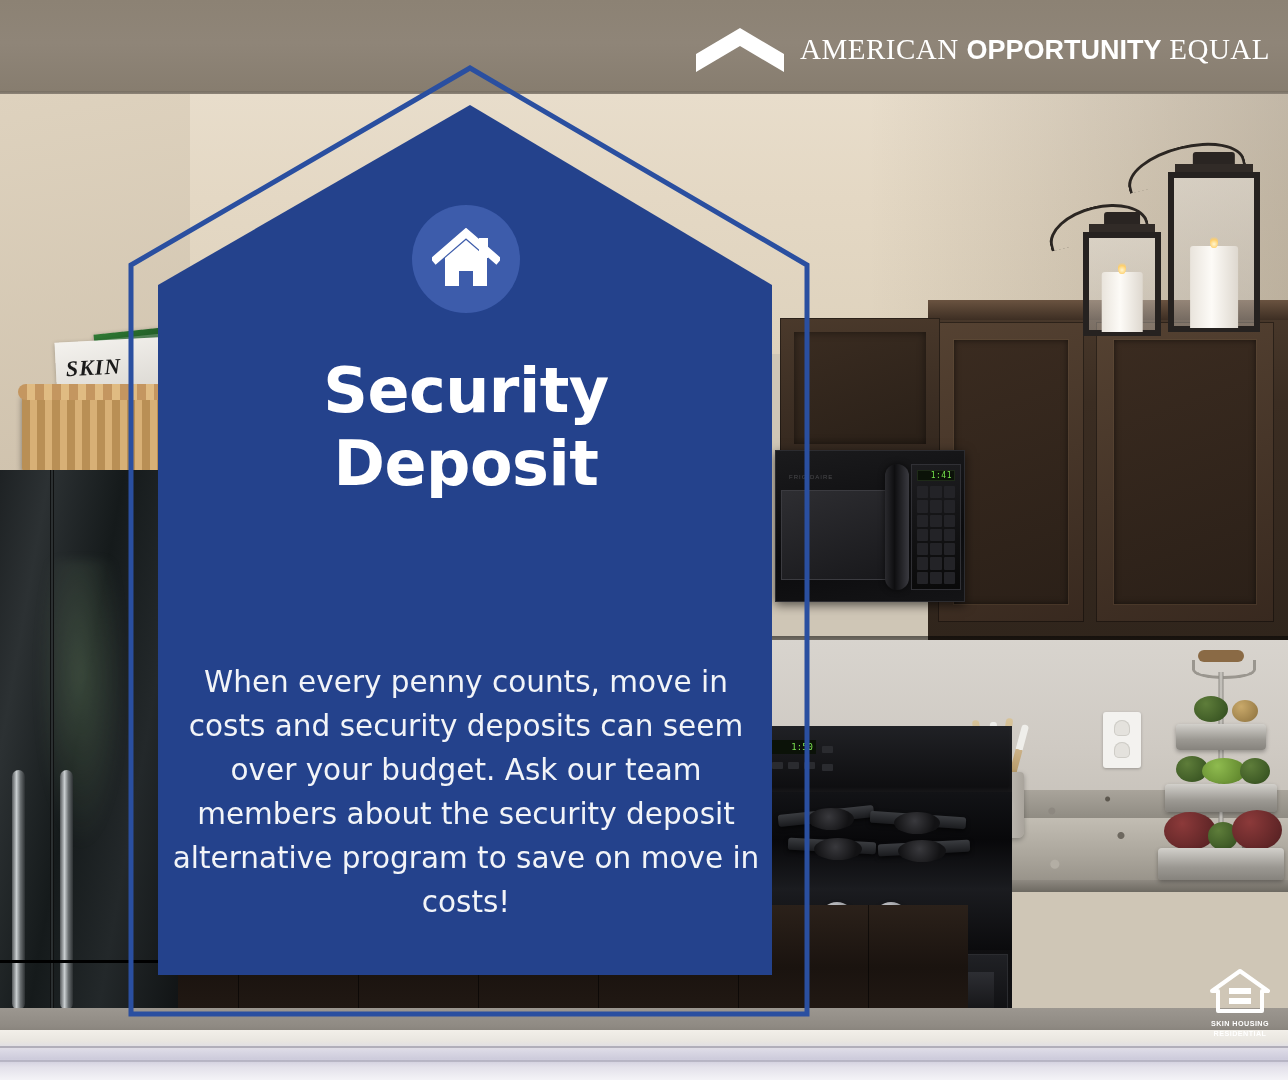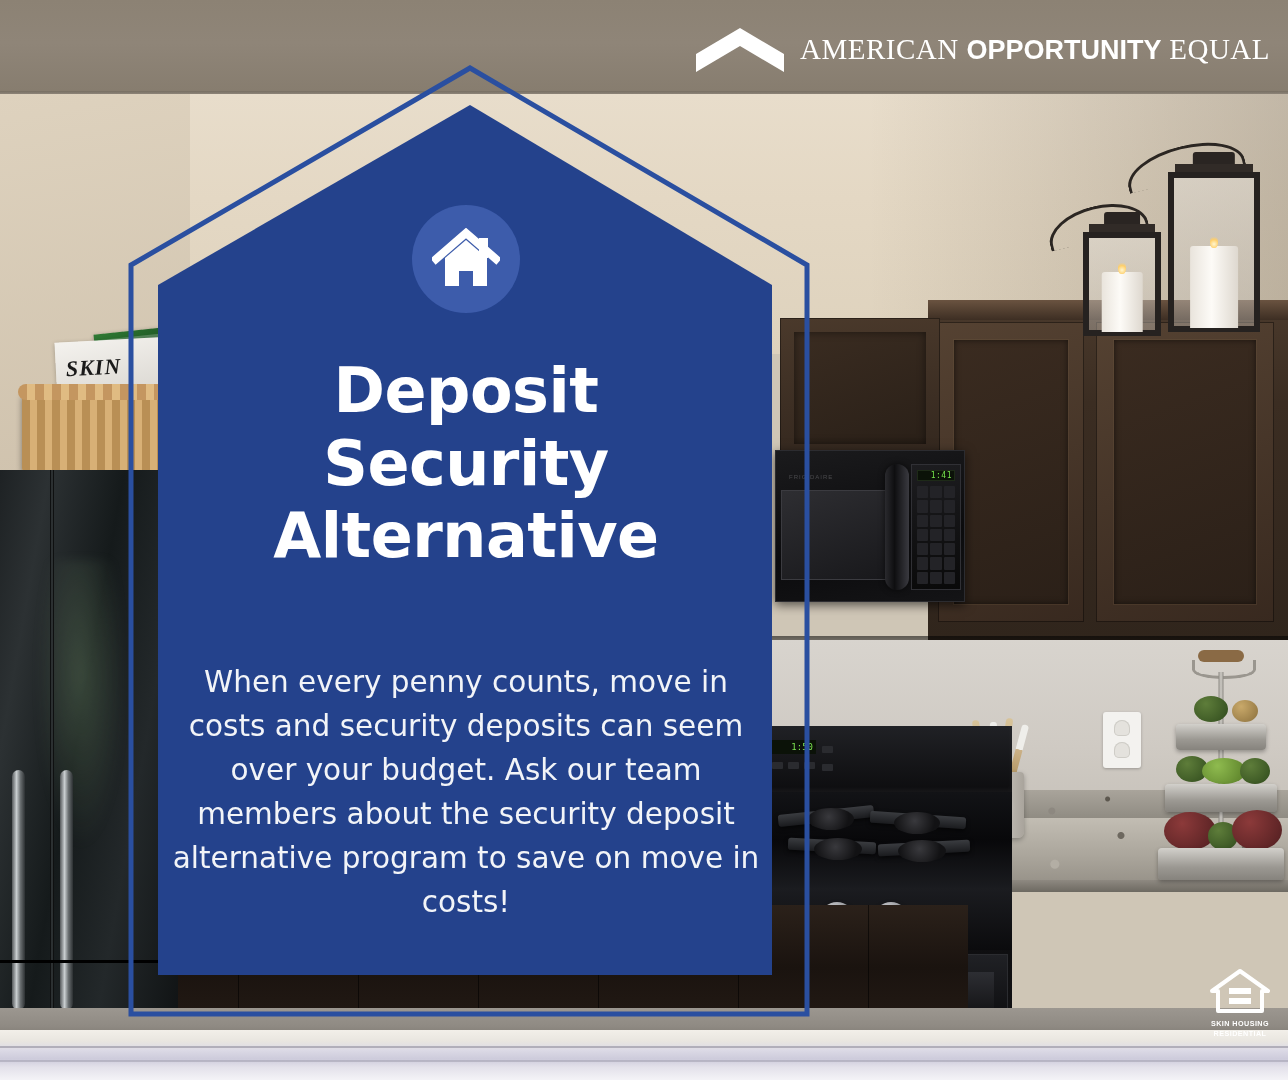--- a/index.html
+++ b/index.html
@@ -440,23 +440,22 @@
     <div class="icon-circle">
       <svg width="68" height="62" viewBox="0 0 68 62">
         <rect x="47" y="10" width="9" height="20" fill="#ffffff"></rect>
         <path d="M4 31 L34 5 L64 31" fill="none" stroke="#ffffff" stroke-width="8" stroke-linecap="square"></path>
         <path d="M13 30 L34 12 L55 30 L55 58 L13 58 Z" fill="#ffffff"></path>
         <rect x="27" y="43" width="14" height="15" fill="#3d5cab"></rect>
       </svg>
     </div>
 
     <div class="headline">
+      <div>Security</div>
       <div>Deposit</div>
-      <div>Security</div>
-      <div>Alternative</div>
     </div>
 
     <div class="body-copy">When every penny counts, move in costs and security deposits can seem over your budget. Ask our team members about the security deposit alternative program to save on move in costs!</div>
   </div>
 
   <div class="brand">
     <svg class="brand-mark" viewBox="0 0 88 46">
       <polygon points="44,2 88,28 88,46 44,20 0,46 0,28" fill="#ffffff"></polygon>
     </svg>
     <div class="brand-text"><span>AMERICAN</span>

